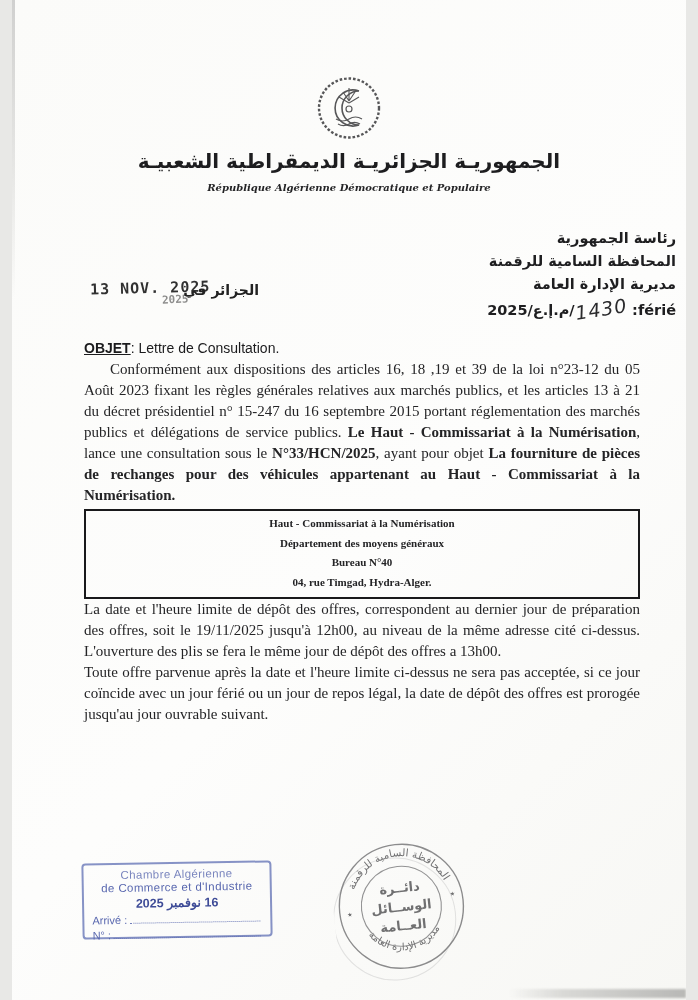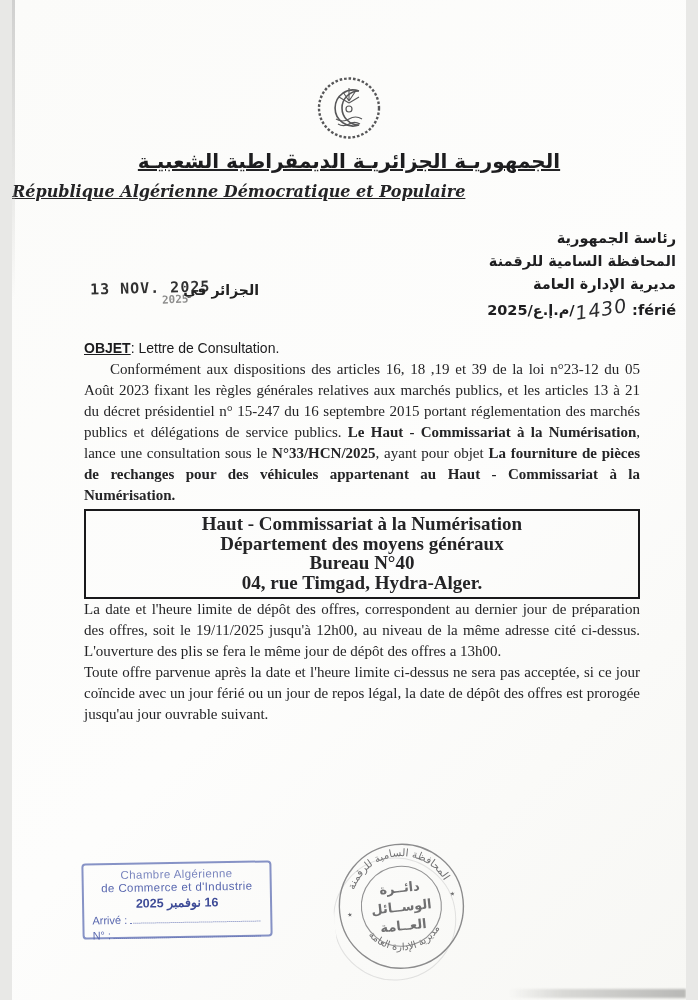--- a/index.html
+++ b/index.html
@@ -5,21 +5,20 @@
   * { box-sizing: border-box; margin: 0; padding: 0; }
   html,body { background:#e8e8e6; }
   .page {
     position: relative;
     width: 674px; height: 1000px;
     margin: 0 auto;
     background: linear-gradient(135deg, #fbfbf9 0%, #fdfdfc 55%, #f7f7f4 100%);
     overflow: hidden;
     color: #232325;
     font-family: "Liberation Serif", "DejaVu Serif", serif;
-    text-decoration: underline;
   }
   .left-edge-artifact {
     position:absolute; left:0; top:0; width:3px; height:300px;
     background: linear-gradient(#8a8a8a, #c2c2c0 55%, rgba(255,255,255,0));
     opacity:.38;
   }
   .corner-shadow {
     position:absolute; right:0; bottom:2px; width:178px; height:9px;
     background: linear-gradient(to left, #8f8f8d, #c6c6c3 70%, rgba(255,255,255,0));
     border-radius: 6px 0 0 6px; filter: blur(1px); opacity:.6;
@@ -27,23 +26,24 @@
   
   .emblem-wrap { text-align:center; padding-top:76px; }
   .emblem-wrap svg { opacity:.85; }
   .title-ar {
     text-align:center; direction:rtl;
     font-family:"DejaVu Sans", sans-serif;
     font-size:20px; font-weight:bold; letter-spacing:.5px;
     margin-top:3px; color:#1d1d1f;
   }
   .title-fr {
+    text-align:center;
     font-family:"DejaVu Serif", serif;
     font-style:italic; font-weight:bold;
-    font-size:16px; margin-top:9px; color:#242426;
+    font-size:10px; margin-top:9px; color:#242426;
   }
   
   .org-block {
     position:absolute; top:227px; right:10px;
     direction:rtl; text-align:right;
     font-family:"DejaVu Sans", sans-serif;
     font-weight:bold; font-size:14.5px; line-height:23px; color:#1e1e20;
   }
   .ref-line { margin-top:1px; white-space:nowrap; }
   .handwritten {
@@ -76,21 +76,21 @@
     font-size:15px; line-height:21px; text-align:justify; color:#242426;
   }
   .content p { margin:0; }
   .objet { font-family:"Liberation Sans", sans-serif; font-size:14px; color:#1b1b1d; }
   .objet-label { font-weight:bold; text-decoration:underline; }
   .p1 { margin-top:16px; text-indent:26px; }
   .b { font-weight:bold; }
   .p2 { margin-top:8px; }
   .address-box {
     margin-top:3px; border:2px solid #19191b;
-    text-align:center; font-weight:bold; font-size:19px; line-height:19.5px;
+    text-align:center; font-weight:bold; font-size:11px; line-height:19.5px;
     padding:3px 0 5px;
   }
   .p3 { margin-top:2px; font-weight:bold; color:#1f1f21; }
   .p4 { margin-top:8px; }
   .p5 { margin-top:12px; }
   
   .blue-stamp {
     position:absolute; left:70px; top:862px; width:190px; height:76px;
     border:2px solid rgba(70,88,168,.7); border-radius:4px;
     transform:rotate(-1deg);

